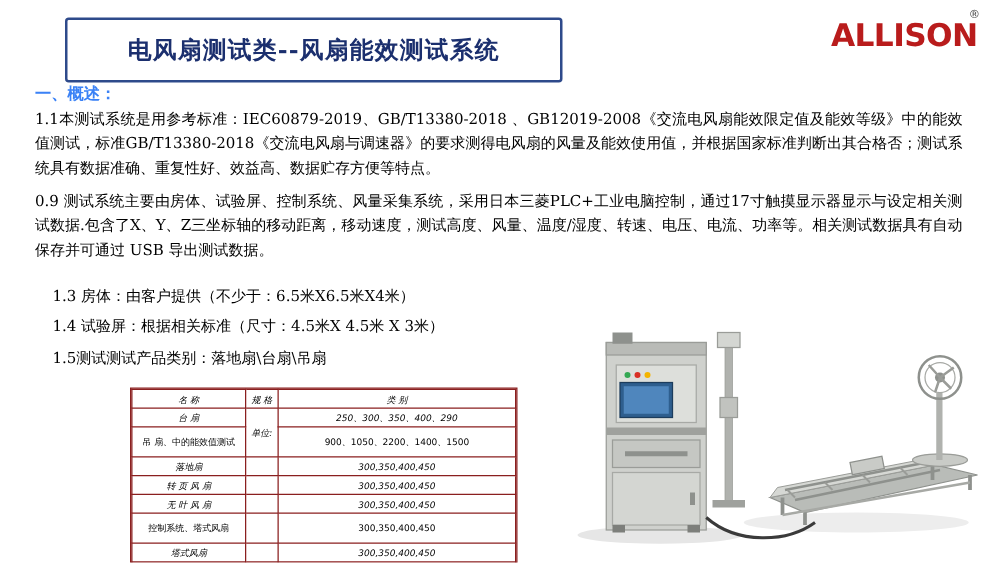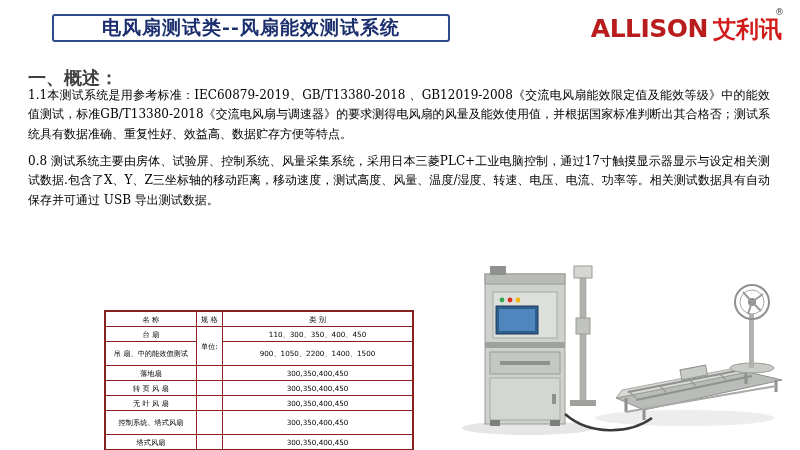--- a/index.html
+++ b/index.html
@@ -18,21 +18,21 @@
     position: relative;
     width: 800px;
     height: 450px;
   }
   
   .title-box {
     position: absolute;
     left: 52px;
     top: 14px;
     width: 398px;
-    height: 28px;
+    height: 52px;
     border: 2px solid #2e4a8b;
     border-radius: 3px;
     box-sizing: border-box;
     display: flex;
     align-items: center;
     justify-content: center;
   }
   .title-text {
     font-family: "DejaVu Serif", "Liberation Serif", serif;
     font-size: 19px;
@@ -70,23 +70,23 @@
     position: absolute;
     right: -2px;
     top: -9px;
   }
   
   .section-head {
     position: absolute;
     left: 28px;
     top: 66px;
     font-family: "DejaVu Serif", "Liberation Serif", serif;
-    font-size: 18px;
-    font-weight: bold;
-    color: #404040;
+    font-size: 13px;
+    font-weight: bold;
+    color: #3b82f6;
   }
   .para {
     position: absolute;
     font-family: "DejaVu Serif", "Liberation Serif", serif;
     font-size: 12px;
     color: #000;
     line-height: 1.62;
     text-align: justify;
   }
   #p1 { left: 28px; top: 86px; width: 742px; }
@@ -116,21 +116,21 @@
     vertical-align: middle;
     padding: 1px 1px;
     line-height: 1.25;
     font-weight: normal;
   }
   table.spec th { font-weight: normal; }
   .col-name { width: 92px; }
   .col-unit { width: 24px; }
   .col-cat  { width: 194px; }
   .r-tall { height: 21px; }
-  .r-norm { height: 12px; }
+  .r-norm { height: 12px; font-style: italic; }
   
   .photo {
     position: absolute;
     left: 430px;
     top: 222px;
     width: 360px;
     height: 222px;
   }
   .photo svg { display: block; }
 </style>
@@ -138,41 +138,43 @@
 <body>
 
 <div class="page">
 
   <div class="title-box">
     <span class="title-text">电风扇测试类--风扇能效测试系统</span>
   </div>
 
   <div class="logo">
     <span class="logo-en">ALLISON</span>
-    <span class="logo-cn">艾利讯</span>
     <span class="logo-reg">®</span>
   </div>
 
   <div class="section-head">一、概述：</div>
 
   <div class="para" id="p1">1.1本测试系统是用参考标准：IEC60879-2019、GB/T13380-2018 、GB12019-2008《交流电风扇能效限定值及能效等级》中的能效值测试，标准GB/T13380-2018《交流电风扇与调速器》的要求测得电风扇的风量及能效使用值，并根据国家标准判断出其合格否；测试系统具有数据准确、重复性好、效益高、数据贮存方便等特点。</div>
-  <div class="para" id="p2">0.8 测试系统主要由房体、试验屏、控制系统、风量采集系统，采用日本三菱PLC+工业电脑控制，通过17寸触摸显示器显示与设定相关测试数据.包含了X、Y、Z三坐标轴的移动距离，移动速度，测试高度、风量、温度/湿度、转速、电压、电流、功率等。相关测试数据具有自动保存并可通过 USB 导出测试数据。</div>
+  <div class="para" id="p2">0.9 测试系统主要由房体、试验屏、控制系统、风量采集系统，采用日本三菱PLC+工业电脑控制，通过17寸触摸显示器显示与设定相关测试数据.包含了X、Y、Z三坐标轴的移动距离，移动速度，测试高度、风量、温度/湿度、转速、电压、电流、功率等。相关测试数据具有自动保存并可通过 USB 导出测试数据。</div>
+  <div class="para" id="p3">1.3  房体：由客户提供（不少于：6.5米X6.5米X4米）</div>
+  <div class="para" id="p4">1.4  试验屏：根据相关标准（尺寸：4.5米X 4.5米 X 3米）</div>
+  <div class="para" id="p5">1.5测试测试产品类别：落地扇\台扇\吊扇</div>
 
   <div class="tbl-wrap">
     <table class="spec">
       <tbody>
           <tr>
         <th class="col-name r-norm">名  称</th>
         <th class="col-unit r-norm">规 格</th>
         <th class="col-cat r-norm">类  别</th>
       </tr>
       <tr>
         <td class="r-norm">台 扇</td>
         <td class="r-norm" rowspan="2">单位:</td>
-        <td class="r-norm">110、300、350、400、450</td>
+        <td class="r-norm">250、300、350、400、290</td>
       </tr>
       <tr>
         <td class="r-tall">吊 扇、中的能效值测试</td>
         <td class="r-tall">900、1050、2200、1400、1500</td>
       </tr>
       <tr>
         <td class="r-norm">落地扇</td>
         <td class="r-norm"></td>
         <td class="r-norm">300,350,400,450</td>
       </tr>

